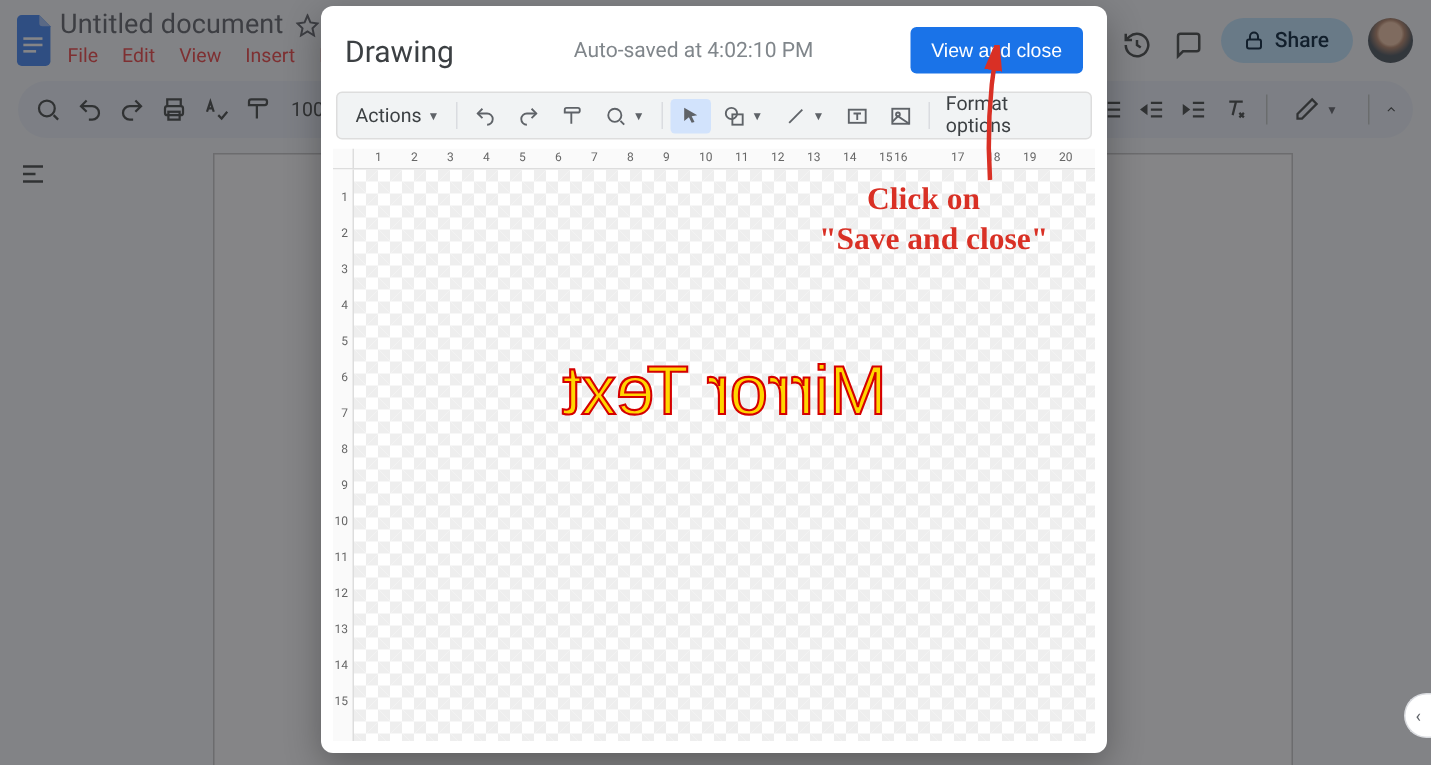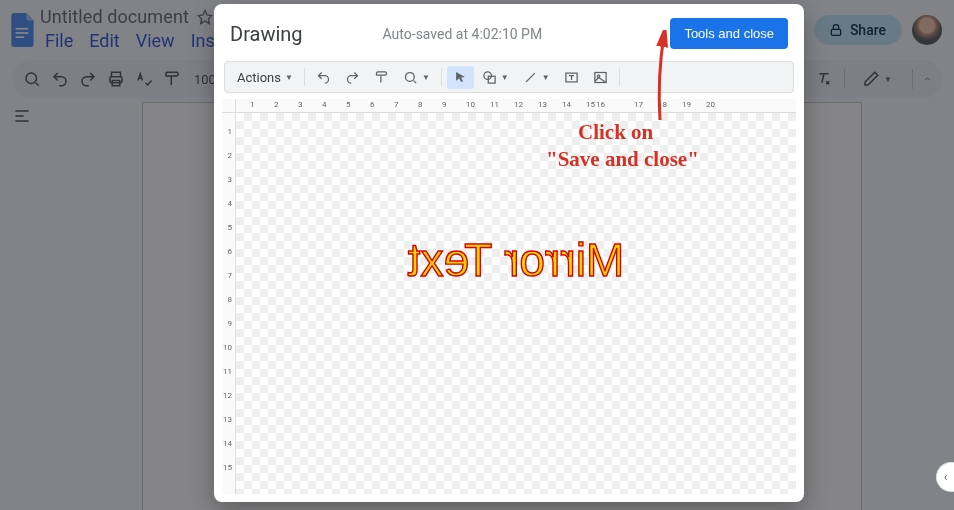--- a/index.html
+++ b/index.html
@@ -28,21 +28,21 @@
     width: 30px; height: 38px;
     display: flex; align-items: center; justify-content: center;
   }
   .docs-logo svg { width: 26px; height: 34px; }
   .title-col { flex: 1; }
   .title-row { display: flex; align-items: center; gap: 8px; padding-left: 2px; }
   .doc-title { font-size: 18px; color: #5f6368; letter-spacing: 0.1px; }
   .title-icon { width: 16px; height: 16px; color: #5f6368; display: inline-flex; }
   .title-icon svg { width: 16px; height: 16px; }
   .menu-row { display: flex; gap: 2px; padding-left: 0; }
-  .menu-item { font-size: 18px; color: #1d4ed8; padding: 3px 7px; border-radius: 4px; }
+  .menu-item { font-size: 13px; color: #ef4444; padding: 3px 7px; border-radius: 4px; }
   .top-right { display: flex; align-items: flex-end; gap: 10px; }
   .top-ico { width: 24px; height: 24px; color: #444746; display:flex;align-items:center;justify-content:center; }
   .top-ico svg { width: 20px; height: 20px; }
   .share-btn {
     display: flex; align-items: center; gap: 6px;
     background: #c2e7ff; color: #001d35;
     border-radius: 18px; padding: 7px 16px 7px 14px;
     font-size: 14px; font-weight: 500;
   }
   .share-btn svg { width: 16px; height: 16px; }
@@ -86,21 +86,21 @@
   
   .scrim {
     position: absolute; inset: 0;
     background: rgba(32,33,36,0.55);
   }
 
   
   .modal {
     position: absolute;
     left: 214px; top: 4px;
-    width: 590px; height: 498px;
+    width: 524px; height: 498px;
     background: #fff;
     border-radius: 8px;
     box-shadow: 0 8px 24px rgba(0,0,0,0.3);
     display: flex; flex-direction: column;
   }
   .modal-header {
     display: flex; align-items: center;
     padding: 14px 16px 12px 16px;
   }
   .modal-title { font-size: 20px; color: #3c4043; }
@@ -381,21 +381,21 @@
 </div>
 
 <div class="scrim"></div>
 
 <div class="modal">
 
   <div class="modal-header">
     <span class="modal-title">Drawing</span>
     <span class="modal-status">Auto-saved at 4:02:10 PM</span>
     <div class="modal-spacer"></div>
-    <button class="save-btn">Tools and close</button>
+    <button class="save-btn">View and close</button>
   </div>
 
   <div class="draw-toolbar">
     <span class="dt-btn">
         <span>Actions</span>
         <span class="dt-caret">▼</span>
       </span>
     <div class="dt-sep"></div>
     <span class="dt-btn">
         <svg viewBox="0 0 24 24" fill="none" stroke="currentColor" stroke-width="2">
@@ -448,20 +448,21 @@
         </svg>
       </span>
     <span class="dt-btn">
         <svg viewBox="0 0 24 24" fill="none" stroke="currentColor" stroke-width="2">
           <rect x="3" y="4" width="18" height="16"></rect>
           <circle cx="9" cy="10" r="2"></circle>
           <path d="M3 18l6-6 12 8"></path>
         </svg>
       </span>
     <div class="dt-sep"></div>
+    <span class="format-opts">Format options</span>
   </div>
 
   <div class="canvas-wrap">
     <div class="corner"></div>
     <div class="ruler-h" id="ruler-h">
         <span style="left: 14px;">1</span>
         <span style="left: 38px;">2</span>
         <span style="left: 62px;">3</span>
         <span style="left: 86px;">4</span>
         <span style="left: 110px;">5</span>

